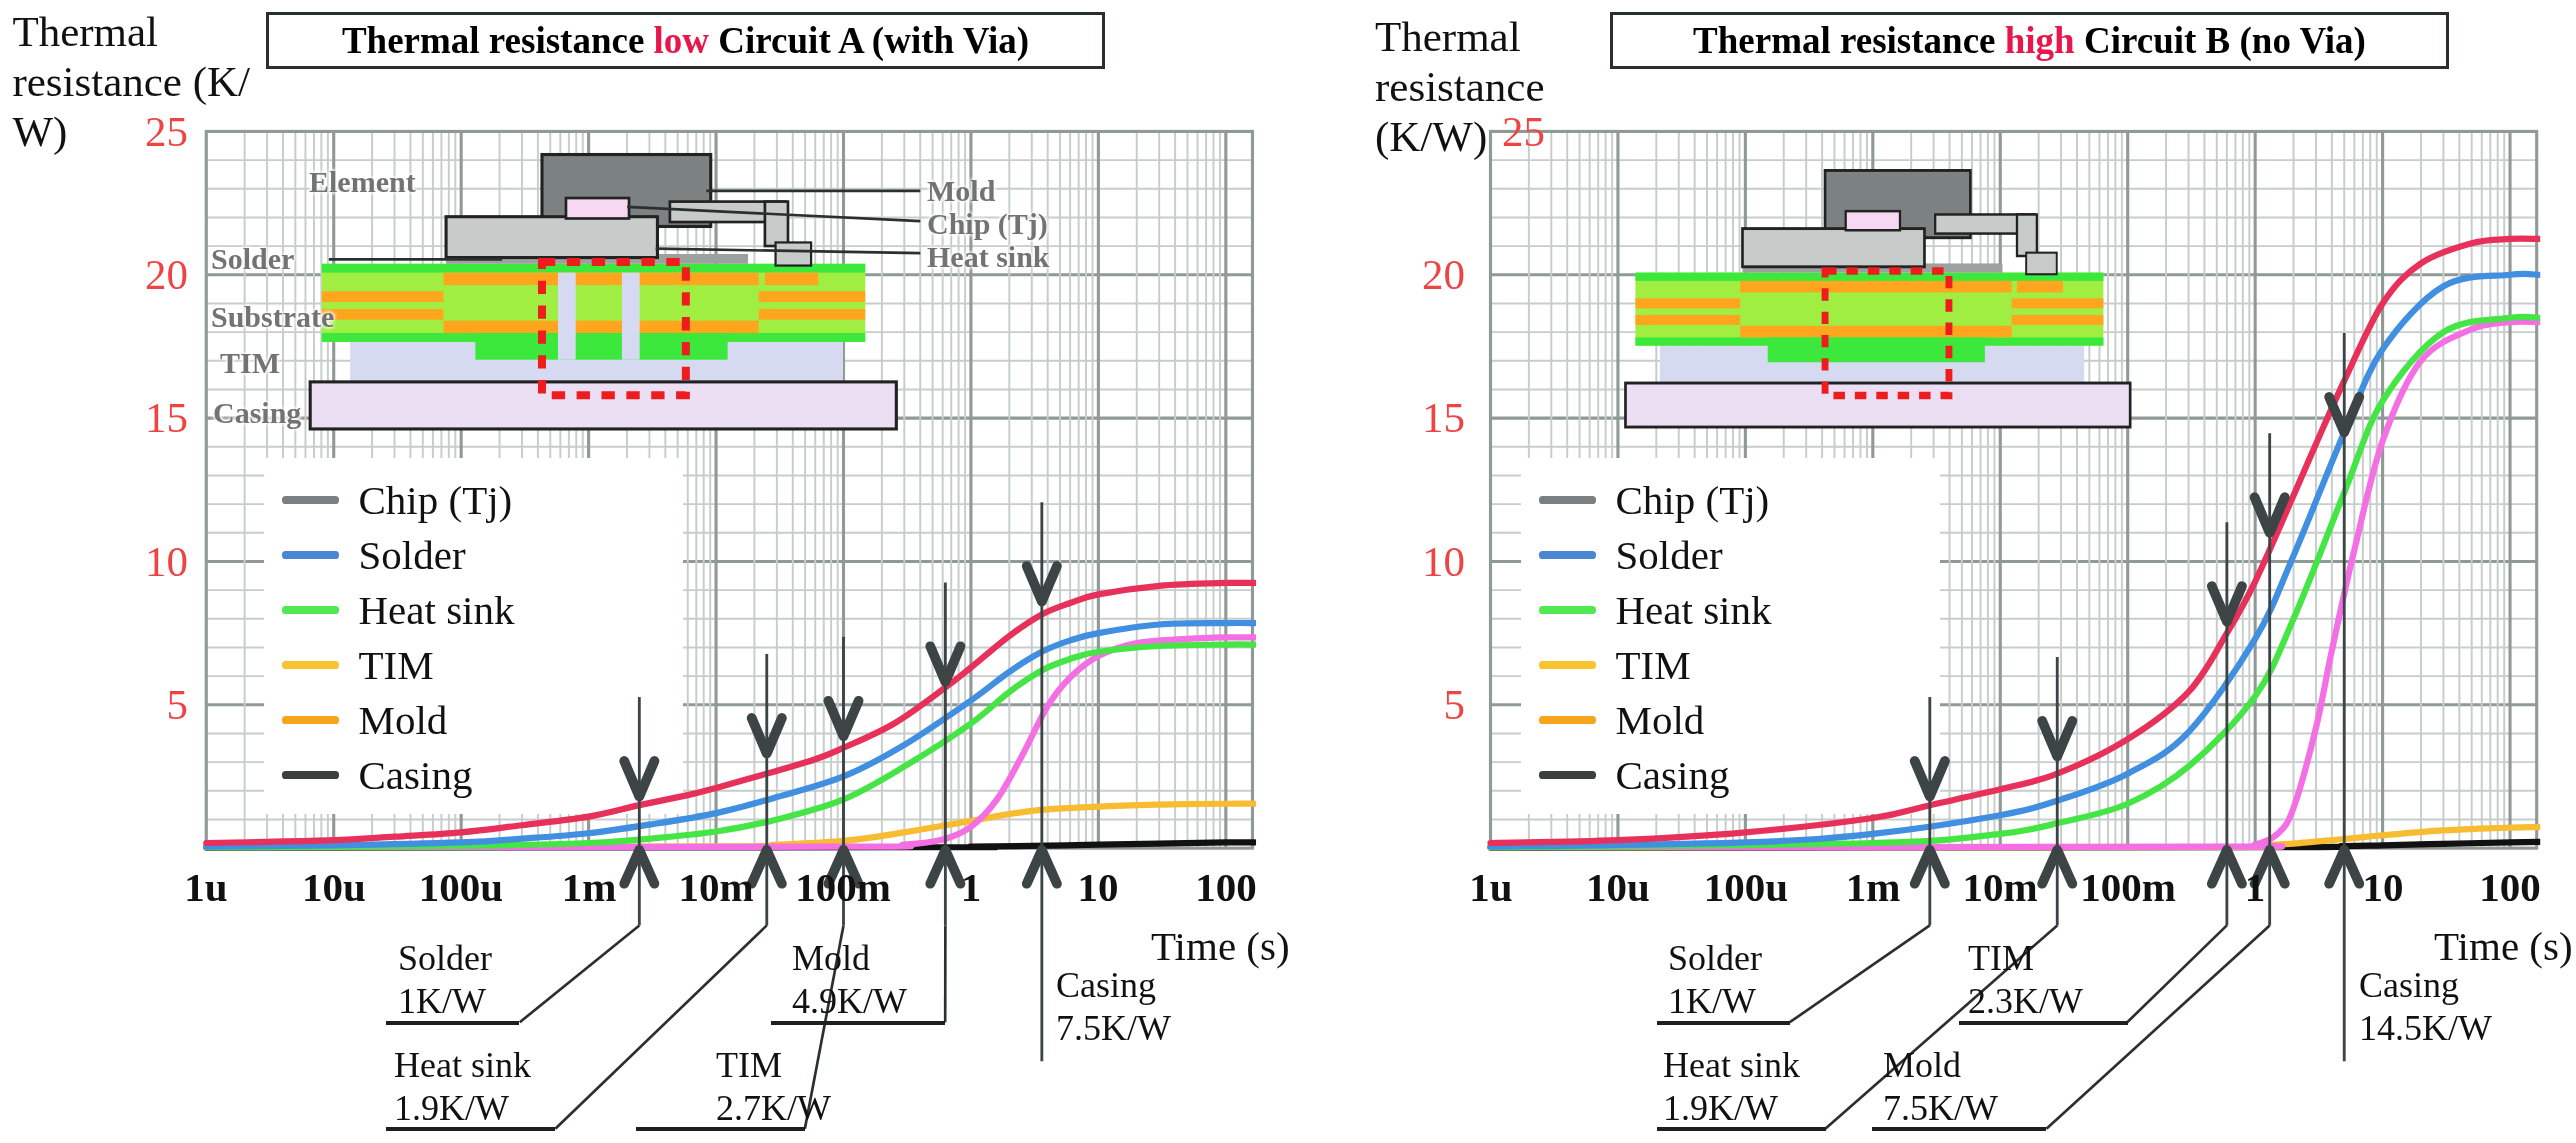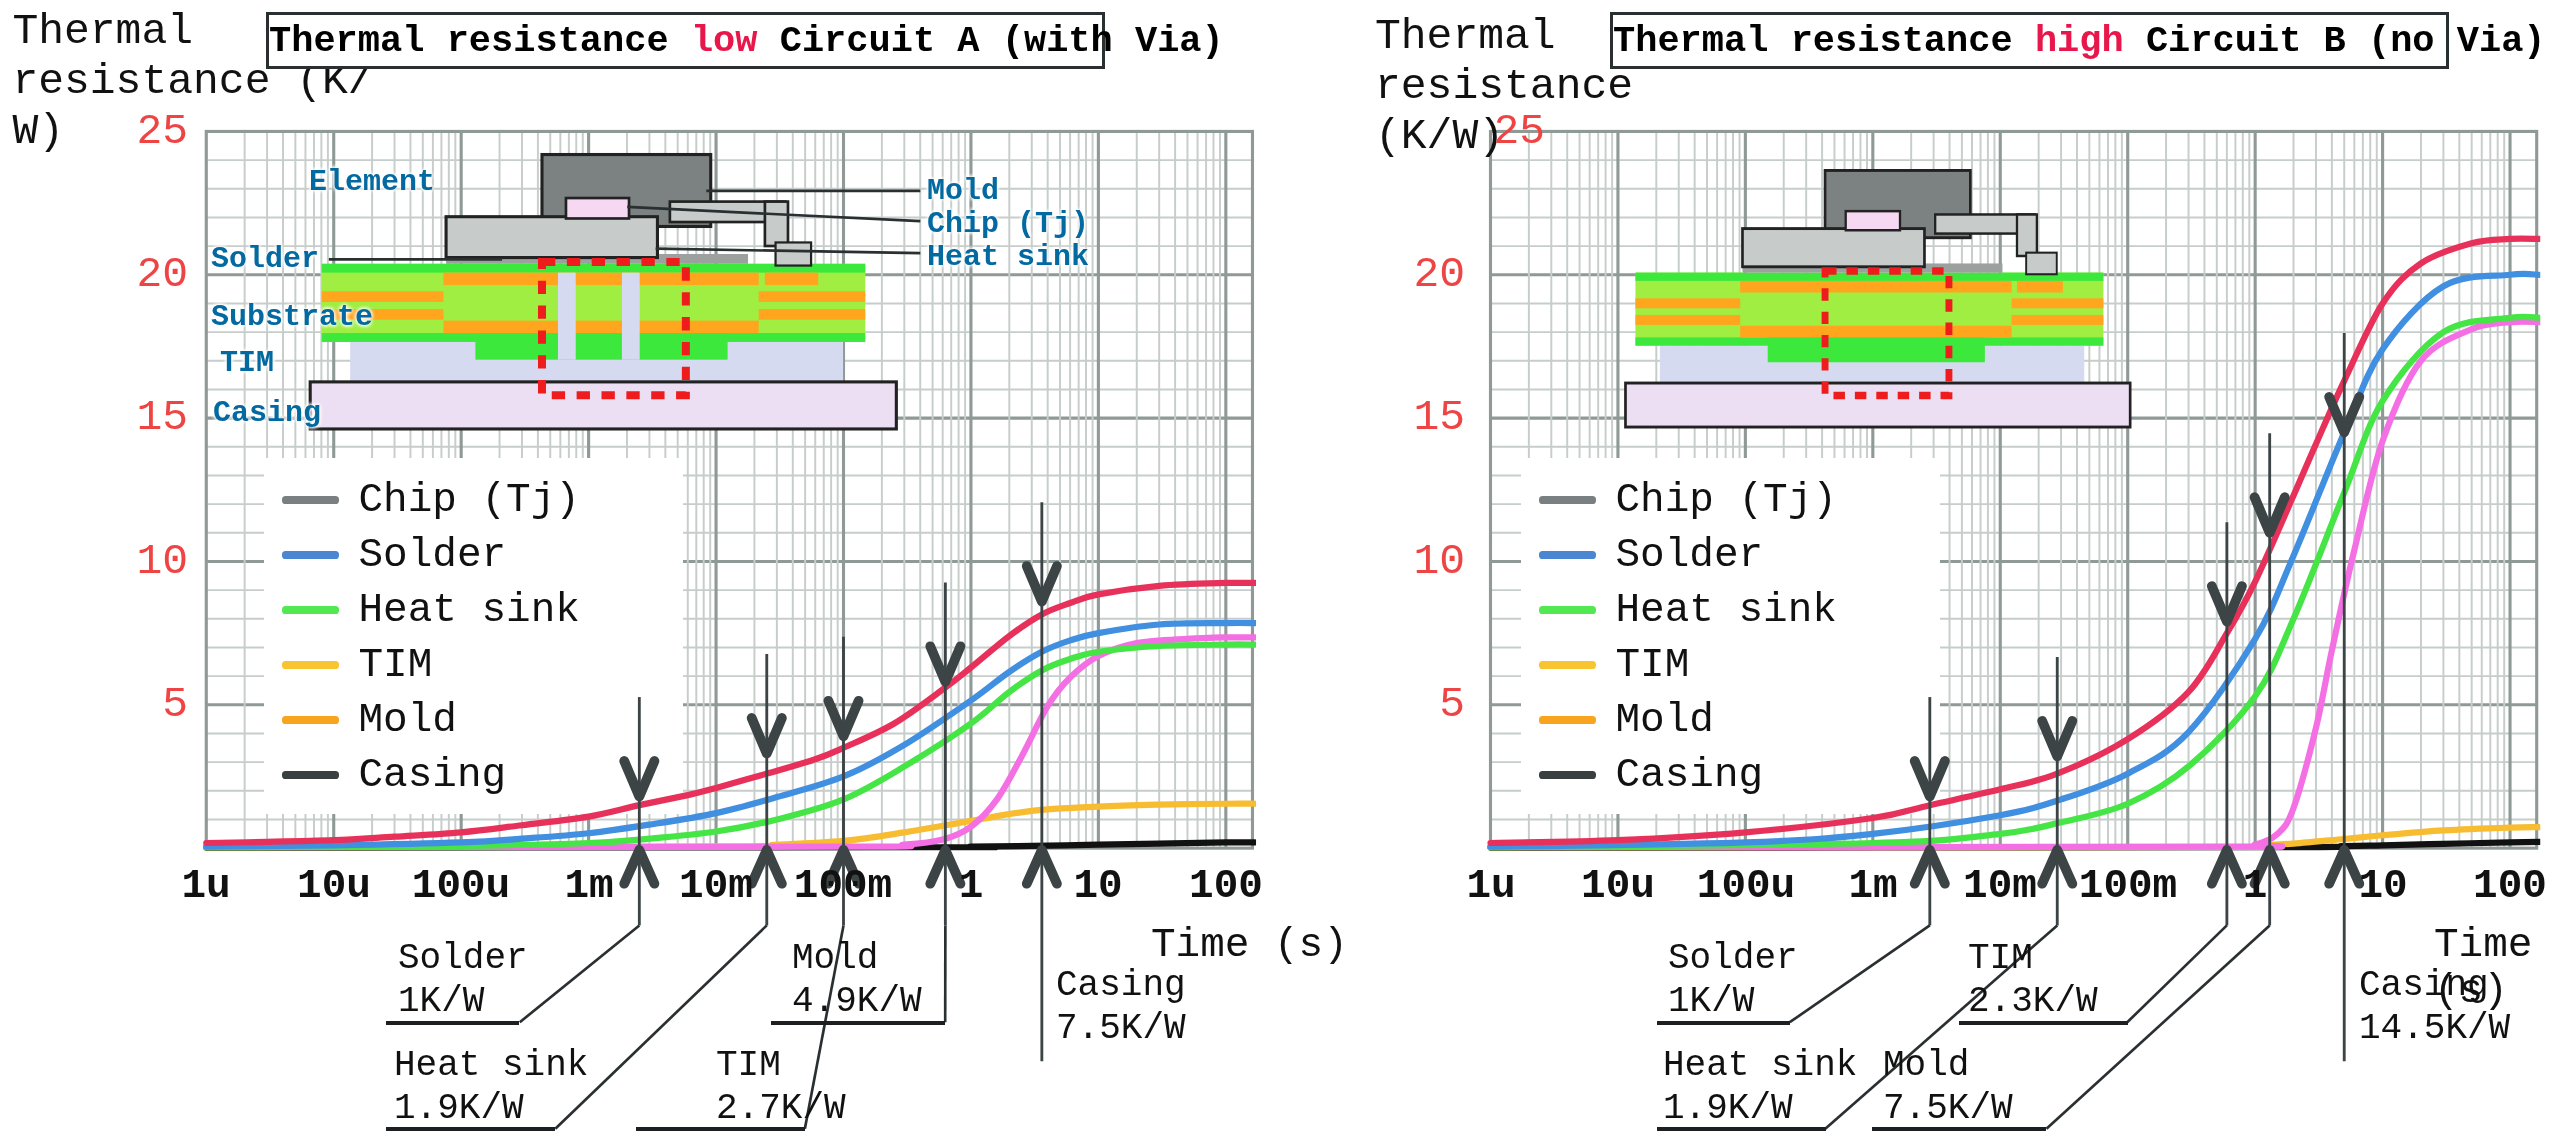--- a/index.html
+++ b/index.html
@@ -1,37 +1,37 @@
 <!DOCTYPE html>
 <html style="--hl: #e8174b;font-size:14px"><head>
 <meta charset="utf-8">
 <style>
   html,body{margin:0;padding:0;background:#fff;}
   #stage{position:relative;width:2576px;height:1143px;background:#fff;
-         font-family:Liberation Mono, monospace;overflow:hidden;}
+         font-family:Liberation Serif, serif;overflow:hidden;}
   .abs{position:absolute;}
   svg.layer{position:absolute;left:0;top:0;pointer-events:none;}
   #grid-layer{z-index:1;}
   .legend-box{z-index:2;background:#fff;}
   #curve-layer{z-index:3;}
   .txt{z-index:4;}
   .title-box{box-sizing:border-box;border:3.6px solid #2a2f31;background:#fff;text-align:center;
              font-weight:700;font-size:37px;line-height:52px;white-space:nowrap;z-index:4;}
   .title-box .hl{color:var(--hl,#e8174b);}
   .ytitle{font-size:43px;line-height:50px;color:#111;}
   .ytick{font-size:43px;color:#ef4444;text-align:right;}
   .xtick{font-size:41px;font-weight:700;color:#111;text-align:center;}
   .timelab{font-size:41px;color:#111;}
   .legend-box{position:absolute;}
   .legend-row{display:flex;align-items:center;height:55px;padding-left:18px;}
   .legend-swatch{display:inline-block;width:57px;height:8px;border-radius:3.6px;margin-right:19.5px;flex:0 0 auto;}
   .legend-label{font-size:41px;color:#111;white-space:nowrap;}
   .ann{font-size:36px;line-height:43px;color:#111;white-space:nowrap;}
   .ann-underline{background:#1c2022;height:3.6px;}
-  .inset-lab{font-size:30px;font-weight:700;color:#0369a1;white-space:nowrap;
+  .inset-lab{font-size:30px;font-weight:700;color:#737373;white-space:nowrap;
              text-shadow:0 0 4.4px #fff,0 0 4.4px #fff,0 0 4.4px #fff;}
 </style>
 </head>
 <body>
 
 <div id="stage">
 
   <svg id="grid-layer" class="layer" width="2576" height="1143" viewBox="0 0 2900 1287">
       <g>
         <line x1="232" y1="922.72" x2="1410" y2="922.72" stroke="#c6cdca" stroke-width="2.2"></line>

